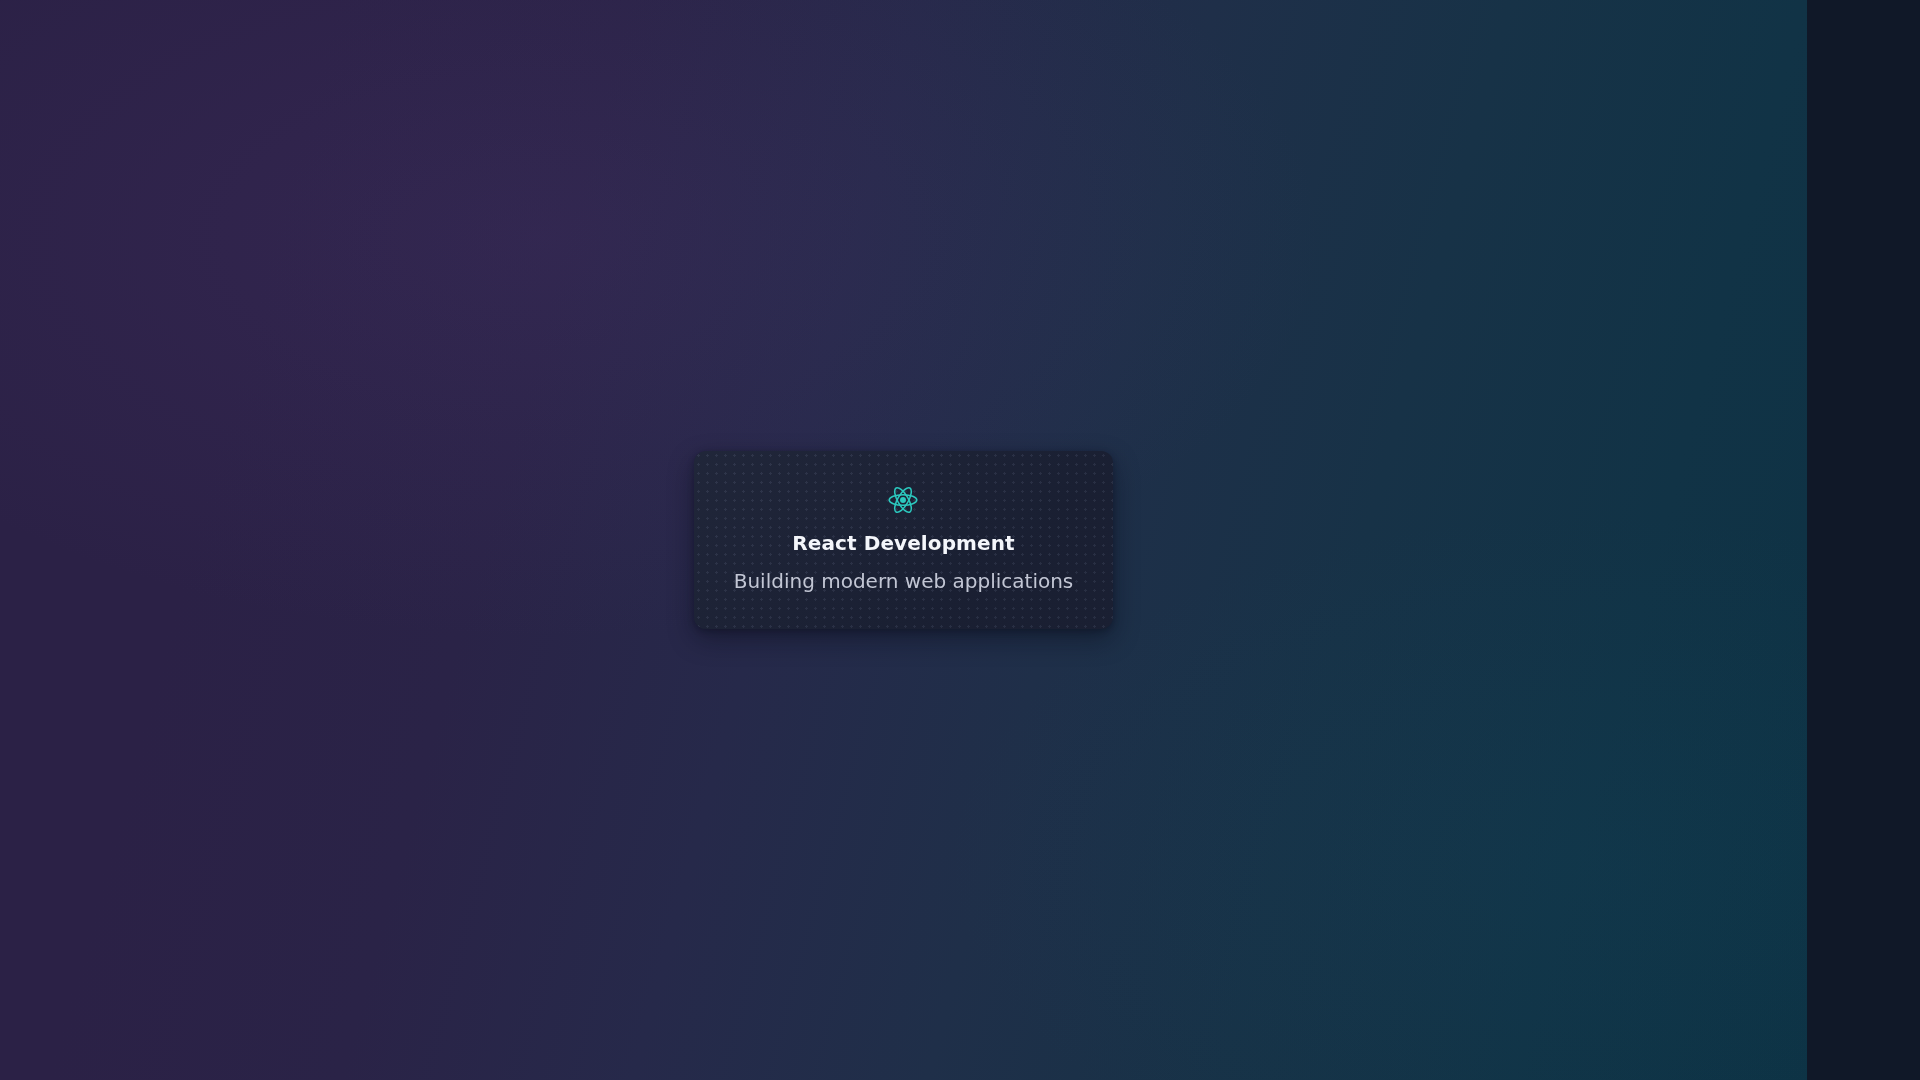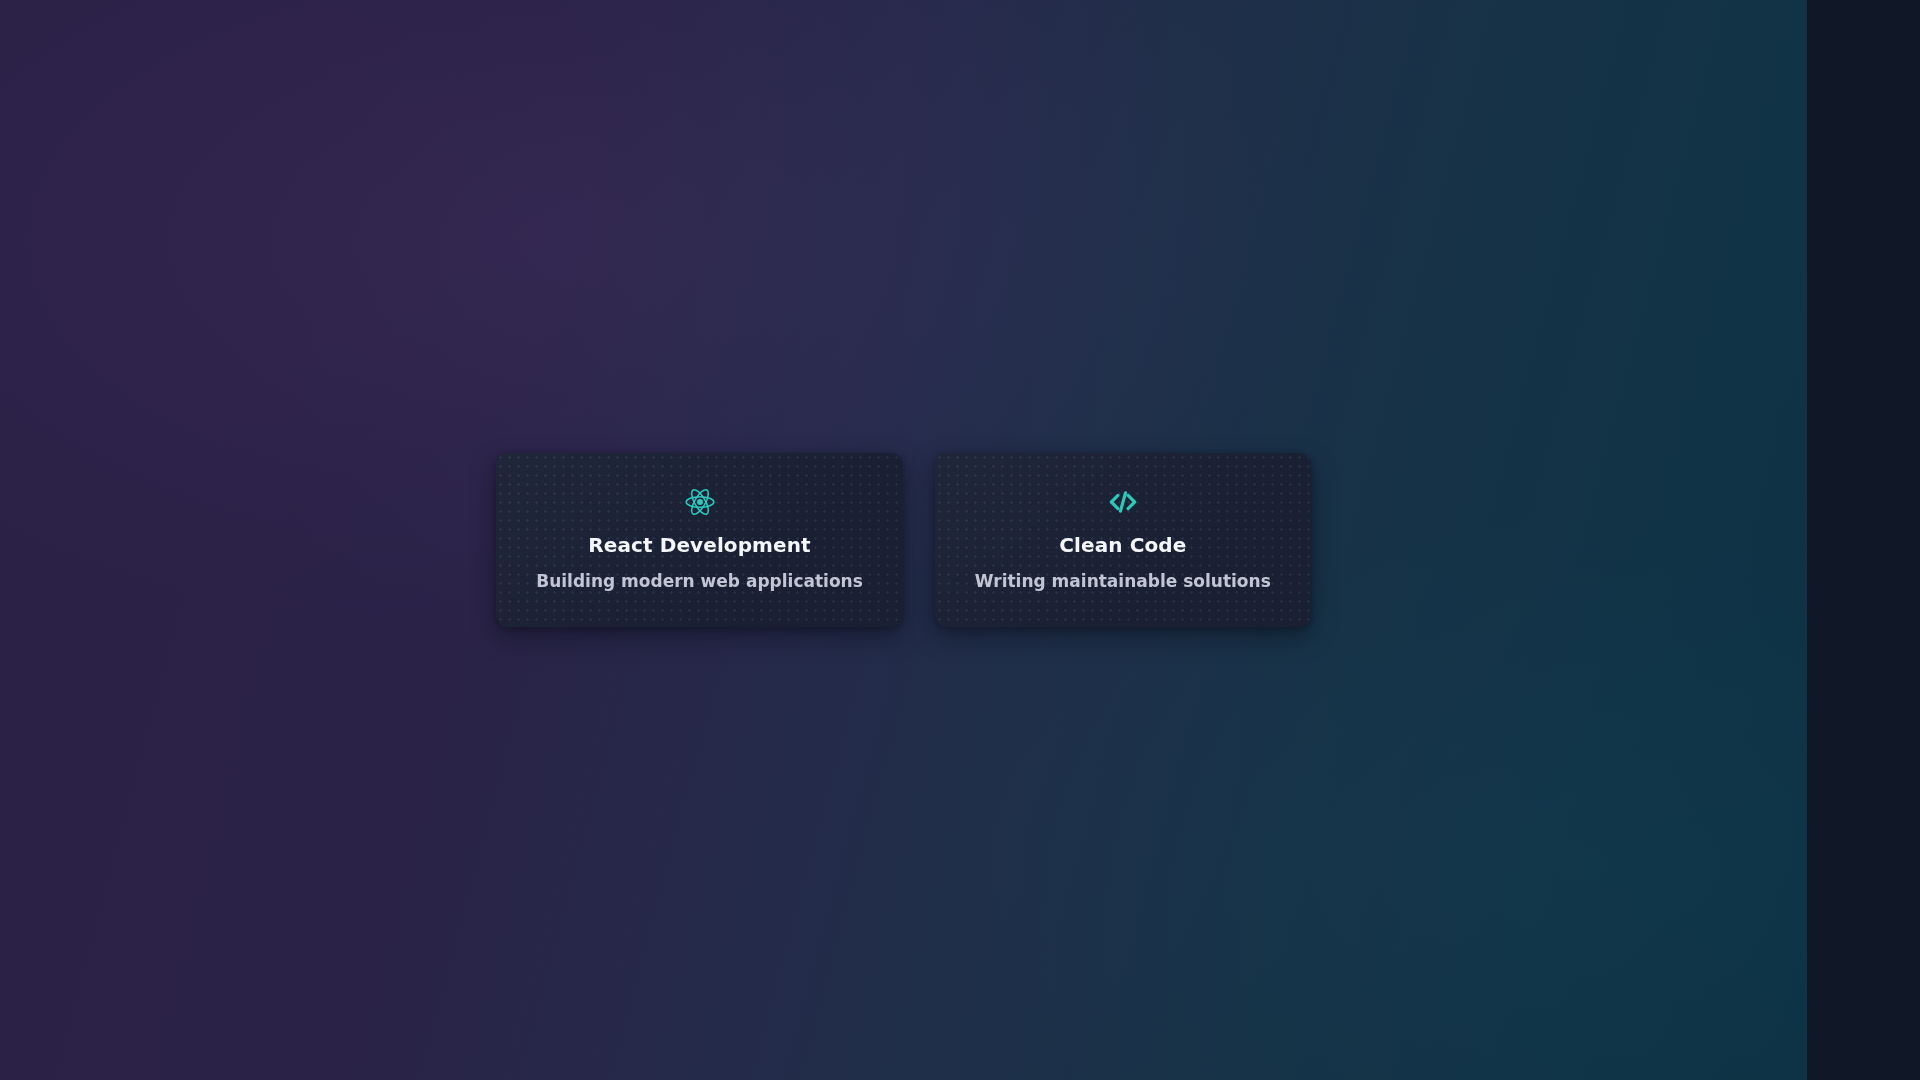--- a/index.html
+++ b/index.html
@@ -107,22 +107,22 @@
     font-size: 20px;
     font-weight: 700;
     color: #f4f6fb;
     letter-spacing: 0.1px;
     line-height: 1.25;
     margin-bottom: 12px;
     white-space: nowrap;
   }
 
   .card-subtitle {
-    font-size: 17px;
-    font-weight: 700;
+    font-size: 20px;
+    font-weight: 400;
     color: #c2c6d4;
     line-height: 1.35;
     white-space: nowrap;
   }
 </style>
 </head>
 <body>
 
 <div class="stage">
   <div class="card-row">
@@ -137,31 +137,16 @@
               <ellipse cx="22" cy="22" rx="19" ry="7.3" transform="rotate(120 22 22)"></ellipse>
             </g>
             <circle cx="22" cy="22" r="4.1" fill="#2CC9BF"></circle>
           </svg>
         </div>
         <div class="card-title">React Development</div>
         <div class="card-subtitle">Building modern web applications</div>
       </div>
     </div>
 
-    <div class="card">
-      <div class="card-inner">
-        <div class="card-icon">
-          <svg width="32" height="32" viewBox="0 0 44 44" aria-hidden="true">
-            <g fill="none" stroke="#2DC8B8" stroke-width="4.4" stroke-linecap="round" stroke-linejoin="round">
-              <polyline points="15,13 6,22 15,31"></polyline>
-              <polyline points="29,13 38,22 29,31"></polyline>
-              <line x1="25.5" y1="9.5" x2="18.5" y2="34.5"></line>
-            </g>
-          </svg>
-        </div>
-        <div class="card-title">Clean Code</div>
-        <div class="card-subtitle">Writing maintainable solutions</div>
-      </div>
-    </div>
 
 
   </div>
 </div>
 
 </body></html>

